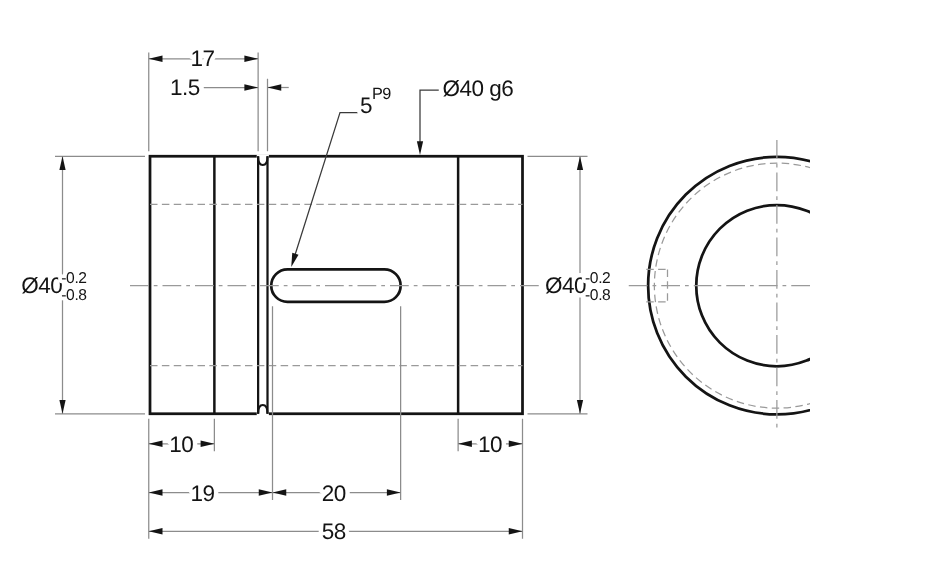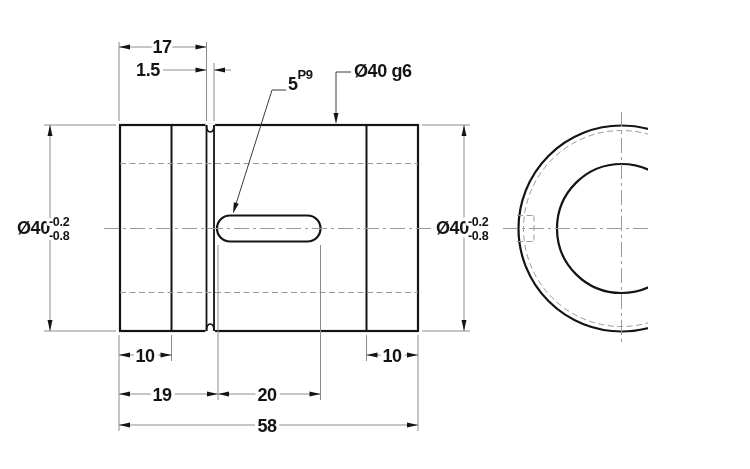--- a/index.html
+++ b/index.html
@@ -1,16 +1,16 @@
 <!DOCTYPE html>
 <html><head>
 <meta charset="utf-8">
 <style>
   html,body{margin:0;padding:0;background:#ffffff;}
-  .stage{position:relative;width:648px;height:469px;background:#ffffff;overflow:hidden;font-weight:bold;}
+  .stage{position:relative;width:648px;height:469px;background:#ffffff;overflow:hidden;}
   svg{display:block;}
   .outline-fill{stroke:#141414;stroke-width:2.2;fill:#ffffff;}
   .step{stroke:#141414;stroke-width:2;fill:none;}
   .thin{stroke:#8c8c8c;stroke-width:1;fill:none;}
   .hidden-line{stroke:#9a9a9a;stroke-width:1;fill:none;stroke-dasharray:6 3.5;}
   .centerline{stroke:#9a9a9a;stroke-width:1;fill:none;stroke-dasharray:15 4 3 4;}
   .leader{stroke:#3a3a3a;stroke-width:1;fill:none;}
   .arrow{fill:#141414;stroke:none;}
   .dimtext{font-family:"Liberation Sans",sans-serif;font-size:18px;letter-spacing:-0.4px;
            fill:#141414;paint-order:stroke;stroke:#ffffff;stroke-width:7px;stroke-linejoin:round;}

